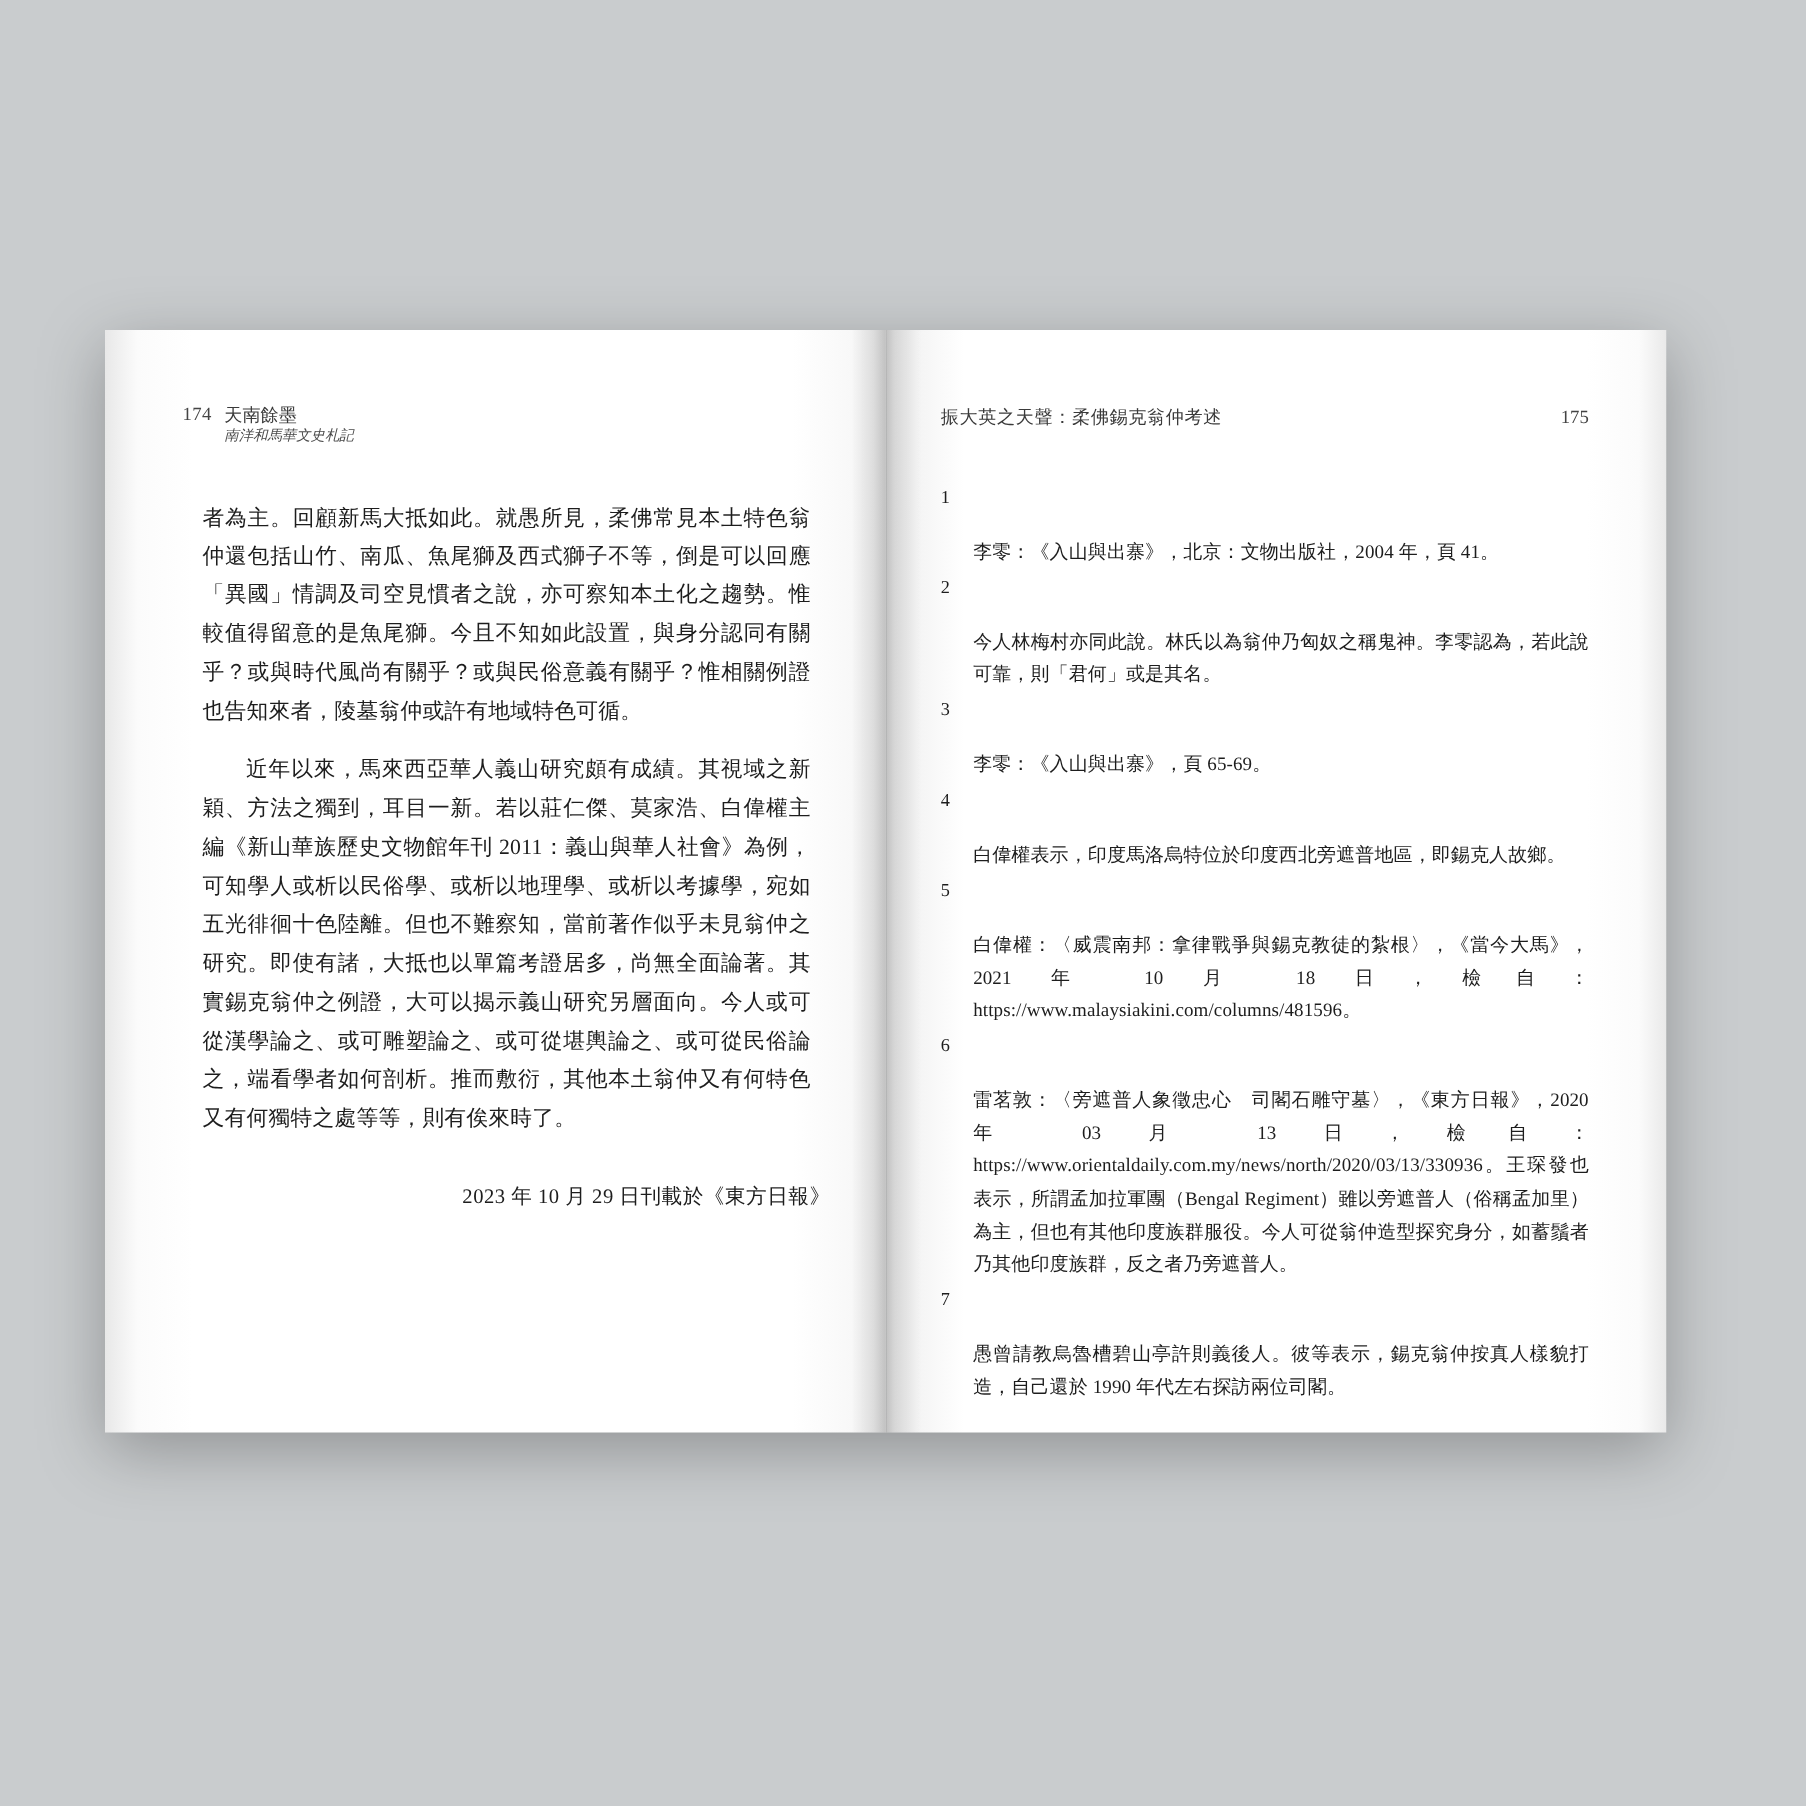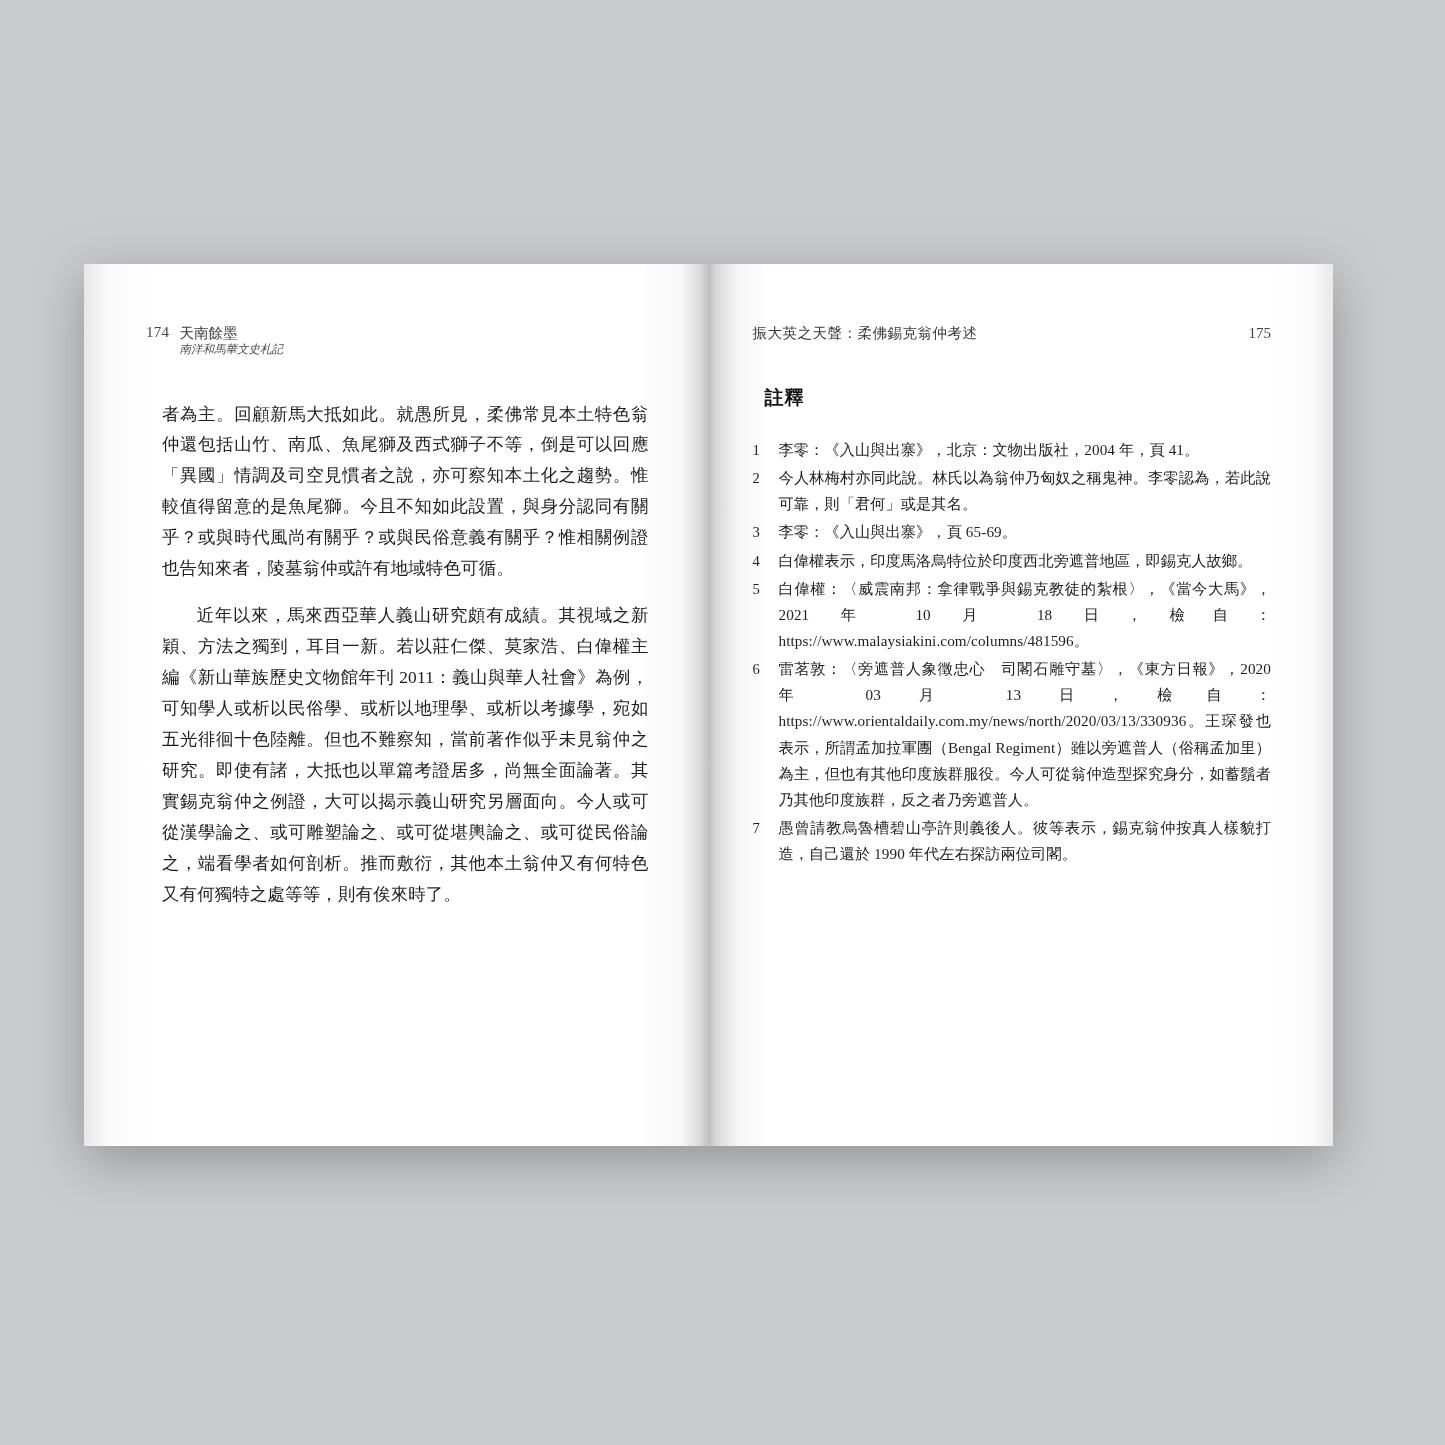--- a/index.html
+++ b/index.html
@@ -153,51 +153,52 @@
     text-align: left;
     color: #1d1d1d;
     font-size: 14.6px;
     padding-top: 1px;
   }
   .note-text {
     flex: 1;
     text-align: justify;
     text-justify: inter-character;
     letter-spacing: 0.1px;
+    margin-top: 44px;
   }
 </style>
 </head>
 <body>
 
 <div class="stage">
   <div class="book">
 
     <div class="page page-left">
       <div class="header-left">
         <div class="folio">174</div>
         <div class="runhead-stack">
           <div class="runhead-main">天南餘墨</div>
           <div class="runhead-sub">南洋和馬華文史札記</div>
         </div>
       </div>
 
       <div class="body-col">
         <p class="para">者為主。回顧新馬大抵如此。就愚所見，柔佛常見本土特色翁仲還包括山竹、南瓜、魚尾獅及西式獅子不等，倒是可以回應「異國」情調及司空見慣者之說，亦可察知本土化之趨勢。惟較值得留意的是魚尾獅。今且不知如此設置，與身分認同有關乎？或與時代風尚有關乎？或與民俗意義有關乎？惟相關例證也告知來者，陵墓翁仲或許有地域特色可循。</p>
         <p class="para indent">近年以來，馬來西亞華人義山研究頗有成績。其視域之新穎、方法之獨到，耳目一新。若以莊仁傑、莫家浩、白偉權主編《新山華族歷史文物館年刊 2011：義山與華人社會》為例，可知學人或析以民俗學、或析以地理學、或析以考據學，宛如五光徘徊十色陸離。但也不難察知，當前著作似乎未見翁仲之研究。即使有諸，大抵也以單篇考證居多，尚無全面論著。其實錫克翁仲之例證，大可以揭示義山研究另層面向。今人或可從漢學論之、或可雕塑論之、或可從堪輿論之、或可從民俗論之，端看學者如何剖析。推而敷衍，其他本土翁仲又有何特色又有何獨特之處等等，則有俟來時了。</p>
+        <div class="byline">2023 年 10 月 29 日刊載於《東方日報》</div>
       </div>
     </div>
 
     <div class="page page-right">
       <div class="header-right">
         <div class="runhead-right">振大英之天聲：柔佛錫克翁仲考述</div>
         <div class="folio-right">175</div>
       </div>
 
       <div class="body-col">
-        <h2 class="notes-title">註釋</h2>
 
         <div class="note">
           <div class="note-num">1</div>
           <div class="note-text">李零：《入山與出寨》，北京：文物出版社，2004 年，頁 41。</div>
         </div>
         <div class="note">
           <div class="note-num">2</div>
           <div class="note-text">今人林梅村亦同此說。林氏以為翁仲乃匈奴之稱鬼神。李零認為，若此說可靠，則「君何」或是其名。</div>
         </div>
         <div class="note">

